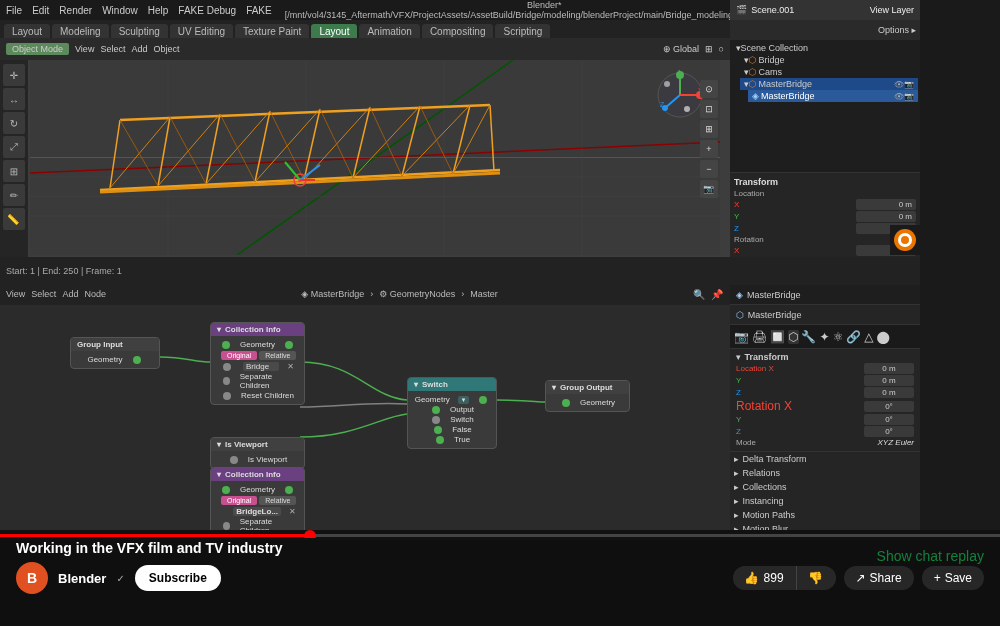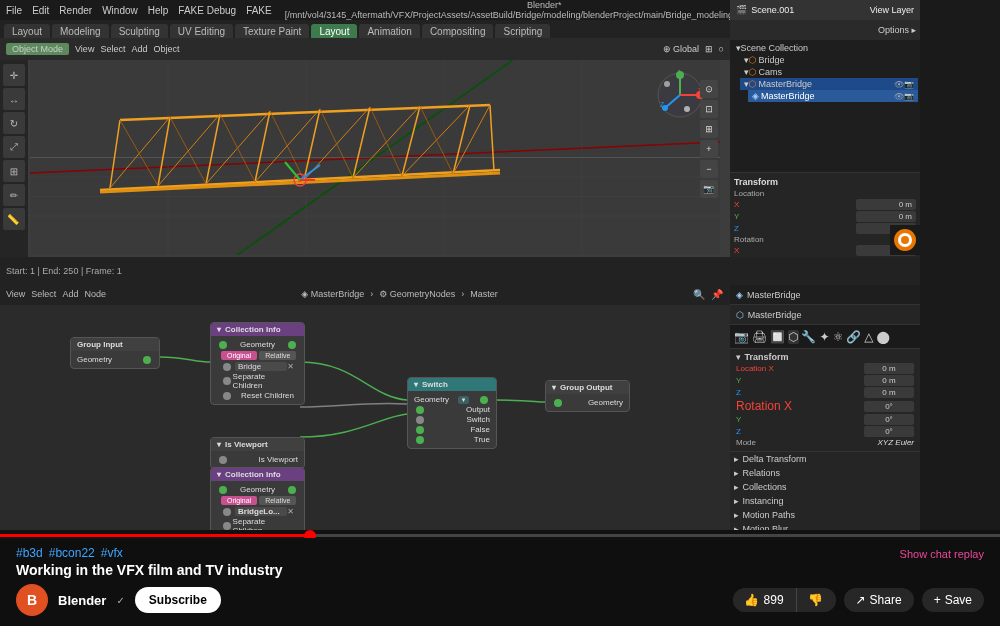--- a/index.html
+++ b/index.html
@@ -203,23 +203,24 @@
     .node-header.teal { background: #307878; }
     .node-header.dark { background: #404040; }
 
     .node-body {
       padding: 3px 6px;
     }
 
     .node-row {
       display: flex;
       align-items: center;
-      justify-content: space-between;
+      justify-content: center;
       margin: 1px 0;
       font-size: 8px;
+      gap: 8px;
     }
 
     .node-socket {
       width: 8px;
       height: 8px;
       border-radius: 50%;
       display: inline-block;
       margin: 0 2px;
     }
 
@@ -403,22 +404,22 @@
       font-weight: bold;
       color: #fff;
     }
 
     .show-chat-btn {
       position: absolute;
       top: 8px;
       right: 16px;
       background: none;
       border: none;
-      color: #ec4899;
-      font-size: 11px;
+      color: #15803d;
+      font-size: 14px;
       cursor: pointer;
       text-align: right;
     }
 
     .channel-row {
       padding: 6px 16px 0;
       display: flex;
       align-items: center;
       gap: 10px;
     }
@@ -1075,25 +1076,20 @@
 
   <button class="ctrl-btn-right">CC</button>
   <button class="ctrl-btn-right">⚙</button>
   <button class="ctrl-btn-right">⧉</button>
   <button class="ctrl-btn-right">▭</button>
   <button class="ctrl-btn-right">⛶</button>
 </div>
 
 <div class="bottom-bar">
 
-  <div class="tags-row">
-    <span class="tag">#b3d</span>
-    <span class="tag">#bcon22</span>
-    <span class="tag">#vfx</span>
-  </div>
 
   <div class="title-row">Working in the VFX film and TV industry</div>
 
   <button class="show-chat-btn">Show chat replay</button>
 
   <div class="channel-row">
     <div class="channel-avatar">B</div>
     <span class="channel-name">Blender</span>
     <span class="verified-icon">✓</span>
     <button class="subscribe-btn">Subscribe</button>

